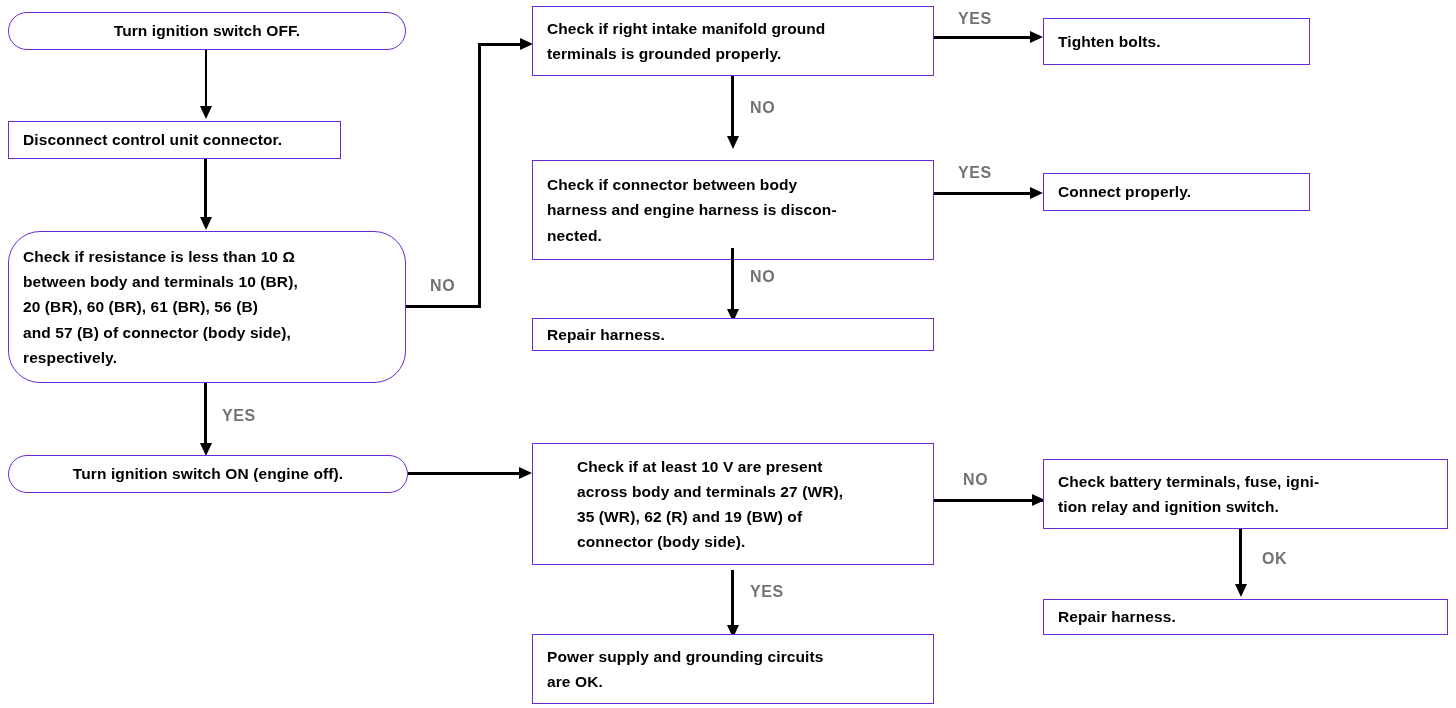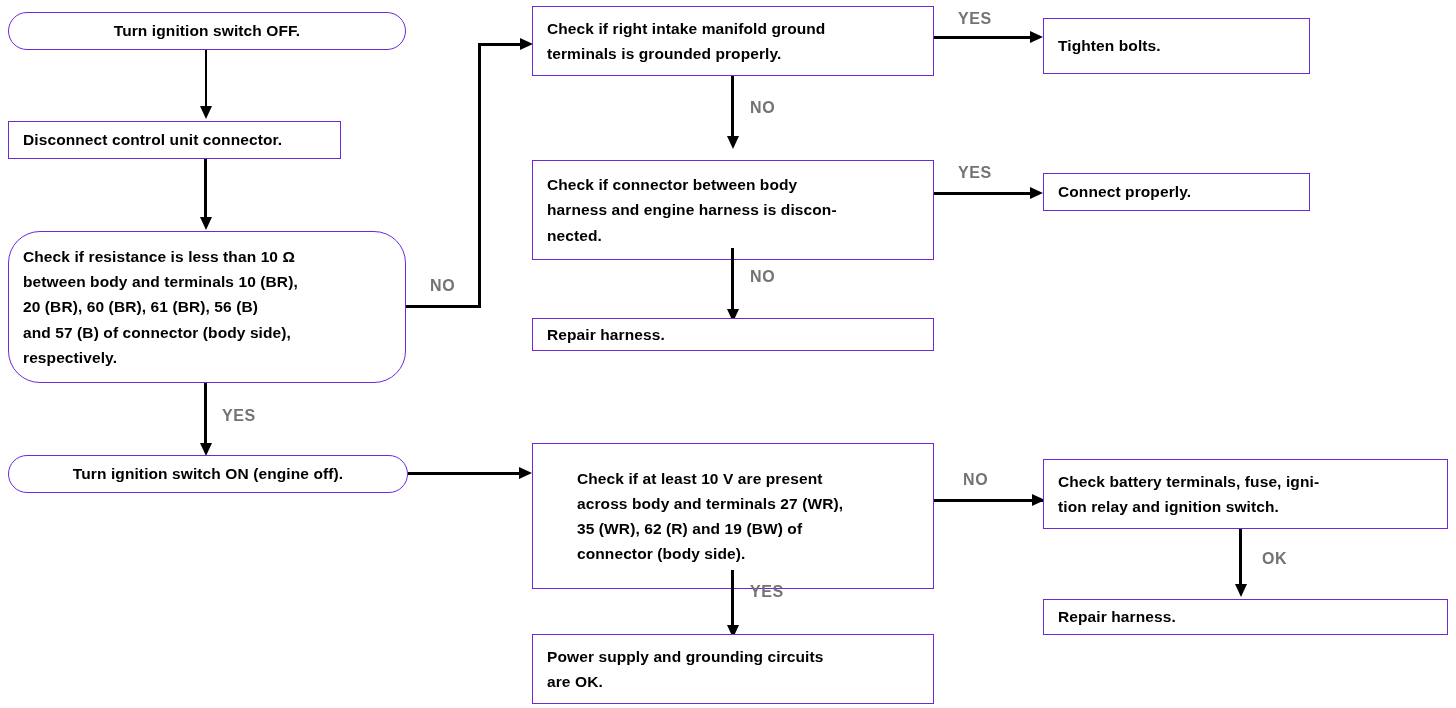--- a/index.html
+++ b/index.html
@@ -120,21 +120,21 @@
 
   <div class="node" style="left:532px; top:6px; width:402px; height:70px;">
     <span class="line">Check if right intake manifold ground</span>
     <span class="line">terminals is grounded properly.</span>
   </div>
 
   <div class="seg h" style="left:934px; top:36px; width:100px; height:3px;"></div>
   <div class="arrow right" style="left:1030px; top:31px;"></div>
   <div class="blabel" style="left:958px; top:10px;">YES</div>
 
-  <div class="node" style="left:1043px; top:18px; width:267px; height:56px;">
+  <div class="node" style="left:1043px; top:18px; width:267px; height:47px;">
     <span class="line">Tighten bolts.</span>
   </div>
 
   <div class="seg v" style="left:731px; top:76px; width:3px; height:62px;"></div>
   <div class="arrow down" style="left:727px; top:136px;"></div>
   <div class="blabel" style="left:750px; top:99px;">NO</div>
 
   <div class="node" style="left:532px; top:148px; width:402px; height:100px;margin-top:12px;">
     <span class="line">Check if connector between body</span>
     <span class="line">harness and engine harness is discon-</span>
@@ -150,21 +150,21 @@
   </div>
 
   <div class="seg v" style="left:731px; top:248px; width:3px; height:63px;"></div>
   <div class="arrow down" style="left:727px; top:309px;"></div>
   <div class="blabel" style="left:750px; top:268px;">NO</div>
 
   <div class="node" style="left:532px; top:318px; width:402px; height:33px;">
     <span class="line">Repair harness.</span>
   </div>
 
-  <div class="node" style="left:532px; top:443px; width:402px; height:146px;padding-left:44px;">
+  <div class="node" style="left:532px; top:443px; width:402px; height:122px;padding-left:44px;">
     <span class="line">Check if at least 10 V are present</span>
     <span class="line">across body and terminals 27 (WR),</span>
     <span class="line">35 (WR), 62 (R) and 19 (BW) of</span>
     <span class="line">connector (body side).</span>
   </div>
 
   <div class="seg h" style="left:934px; top:499px; width:112px; height:3px;"></div>
   <div class="arrow right" style="left:1032px; top:494px;"></div>
   <div class="blabel" style="left:963px; top:471px;">NO</div>
 

